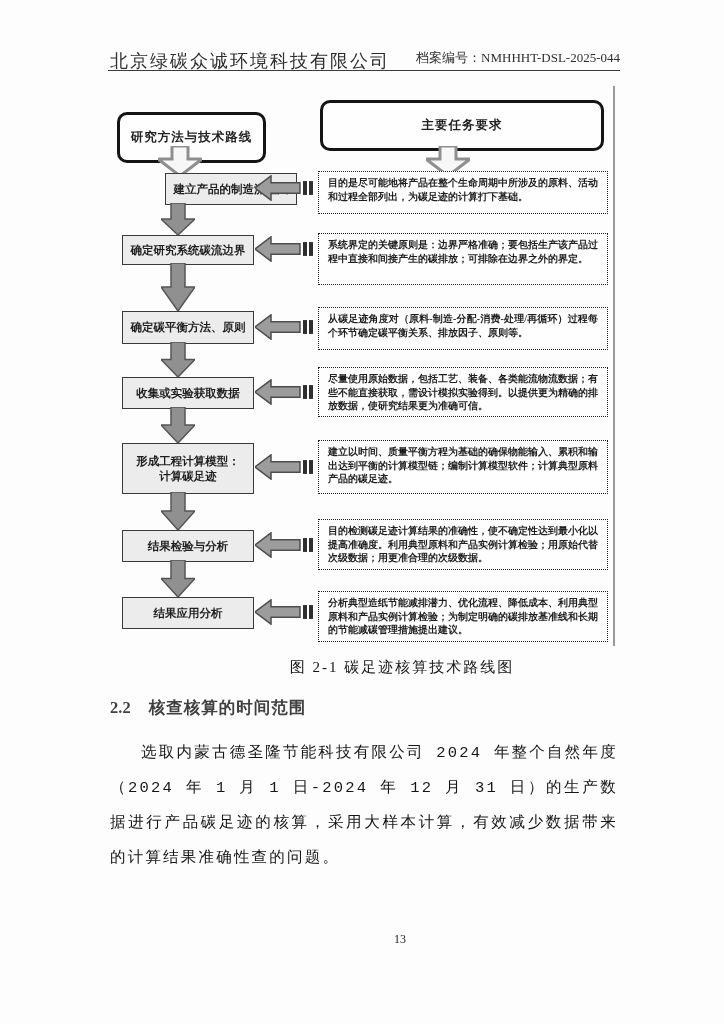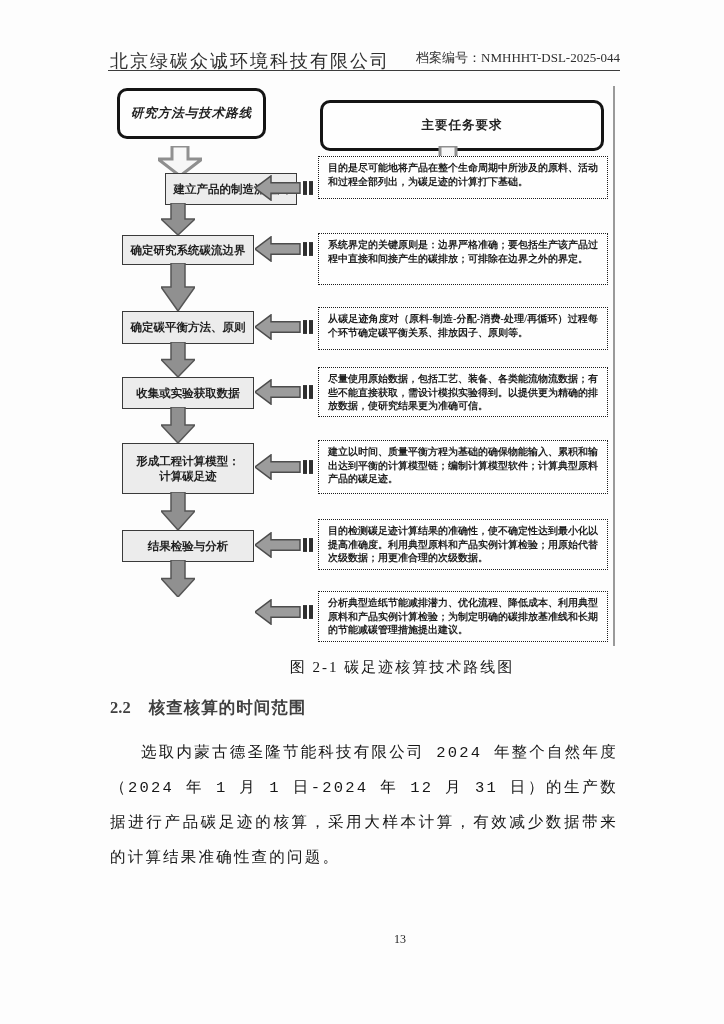--- a/index.html
+++ b/index.html
@@ -46,42 +46,42 @@
 </style>
 </head>
 <body>
 
 <div class="page">
 
   <div class="hdr-company">北京绿碳众诚环境科技有限公司</div>
   <div class="hdr-doc"><span>档案编号：</span><span>NMHHHT-DSL-2025-044</span></div>
   <div class="hdr-rule"></div>
 
-  <div class="title-box" style="left:117px;top:88px;width:143px;height:45px;font-style:italic;">研究方法与技术路线</div>
+  <div class="title-box" style="left:117px;top:112px;width:143px;height:45px;">研究方法与技术路线</div>
   <div class="title-box" style="left:320px;top:100px;width:278px;height:45px;">主要任务要求</div>
 
   <svg class="svg-abs" style="left:158px;top:146px;" width="44" height="30" viewBox="0 0 44 30">
       <polygon points="14,0 30,0 30,13 44,13 22,30 0,13 14,13" fill="#f7f7f7" stroke="#8f8f8f" stroke-width="3"></polygon>
     </svg>
   <svg class="svg-abs" style="left:426px;top:146px;" width="44" height="30" viewBox="0 0 44 30">
       <polygon points="14,0 30,0 30,13 44,13 22,30 0,13 14,13" fill="#f7f7f7" stroke="#8f8f8f" stroke-width="3"></polygon>
     </svg>
 
   <div class="vline"></div>
 
   <div class="proc-box" style="top:173px;height:30px;margin-left:43px;">
       <span>建立产品的制造流程图</span>
       <span></span>
     </div>
   <svg class="svg-abs" style="left:255px;top:175px;" width="62" height="26" viewBox="0 0 62 30" preserveAspectRatio="none">
       <polygon points="0,15 16,1 16,9 45,9 45,21 16,21 16,29" fill="#9c9c9c" stroke="#4d4d4d" stroke-width="1.5" vector-effect="non-scaling-stroke"></polygon>
       <rect x="48" y="7" width="4" height="16" fill="#2e2e2e"></rect>
       <rect x="54" y="7" width="4" height="16" fill="#2e2e2e"></rect>
     </svg>
-  <div class="dot-box" style="top:156px;height:43px;">目的是尽可能地将产品在整个生命周期中所涉及的原料、活动和过程全部列出，为碳足迹的计算打下基础。</div>
+  <div class="dot-box" style="top:171px;height:43px;">目的是尽可能地将产品在整个生命周期中所涉及的原料、活动和过程全部列出，为碳足迹的计算打下基础。</div>
 
   <svg class="svg-abs" style="left:161px;top:203px;" width="34" height="32" viewBox="0 0 34 36" preserveAspectRatio="none">
       <polygon points="10,0 24,0 24,18 34,18 17,36 0,18 10,18" fill="#909090" stroke="#555555" stroke-width="1.5" vector-effect="non-scaling-stroke"></polygon>
     </svg>
 
   <div class="proc-box" style="top:235px;height:28px;">
       <span>确定研究系统碳流边界</span>
       <span></span>
     </div>
   <svg class="svg-abs" style="left:255px;top:236px;" width="62" height="26" viewBox="0 0 62 30" preserveAspectRatio="none">
@@ -148,20 +148,24 @@
       <polygon points="0,15 16,1 16,9 45,9 45,21 16,21 16,29" fill="#9c9c9c" stroke="#4d4d4d" stroke-width="1.5" vector-effect="non-scaling-stroke"></polygon>
       <rect x="48" y="7" width="4" height="16" fill="#2e2e2e"></rect>
       <rect x="54" y="7" width="4" height="16" fill="#2e2e2e"></rect>
     </svg>
   <div class="dot-box" style="top:519px;height:51px;">目的检测碳足迹计算结果的准确性，使不确定性达到最小化以提高准确度。利用典型原料和产品实例计算检验；用原始代替次级数据；用更准合理的次级数据。</div>
 
   <svg class="svg-abs" style="left:161px;top:560px;" width="34" height="37" viewBox="0 0 34 36" preserveAspectRatio="none">
       <polygon points="10,0 24,0 24,18 34,18 17,36 0,18 10,18" fill="#909090" stroke="#555555" stroke-width="1.5" vector-effect="non-scaling-stroke"></polygon>
     </svg>
 
+  <div class="proc-box" style="top:597px;height:30px;">
+      <span>结果应用分析</span>
+      <span></span>
+    </div>
   <svg class="svg-abs" style="left:255px;top:599px;" width="62" height="26" viewBox="0 0 62 30" preserveAspectRatio="none">
       <polygon points="0,15 16,1 16,9 45,9 45,21 16,21 16,29" fill="#9c9c9c" stroke="#4d4d4d" stroke-width="1.5" vector-effect="non-scaling-stroke"></polygon>
       <rect x="48" y="7" width="4" height="16" fill="#2e2e2e"></rect>
       <rect x="54" y="7" width="4" height="16" fill="#2e2e2e"></rect>
     </svg>
   <div class="dot-box" style="top:591px;height:51px;">分析典型造纸节能减排潜力、优化流程、降低成本、利用典型原料和产品实例计算检验；为制定明确的碳排放基准线和长期的节能减碳管理措施提出建议。</div>
 
   <div class="caption">图 2-1 碳足迹核算技术路线图</div>
 
   <div class="sec-head"><span class="sec-num">2.2</span><span>核查核算的时间范围</span></div>

